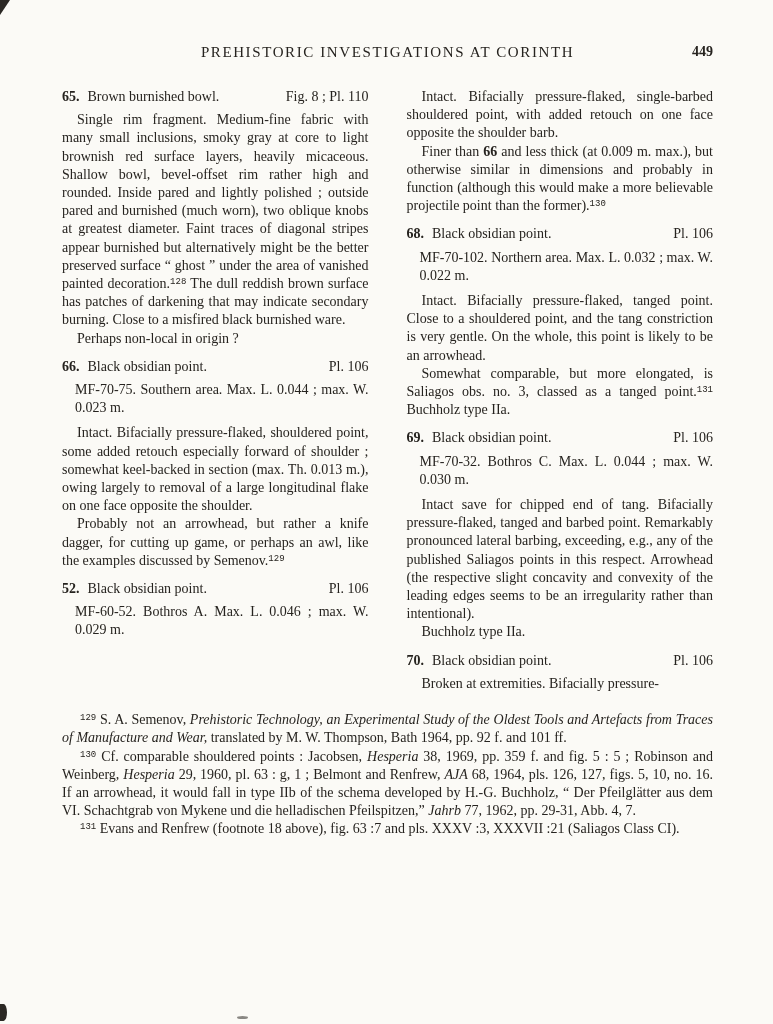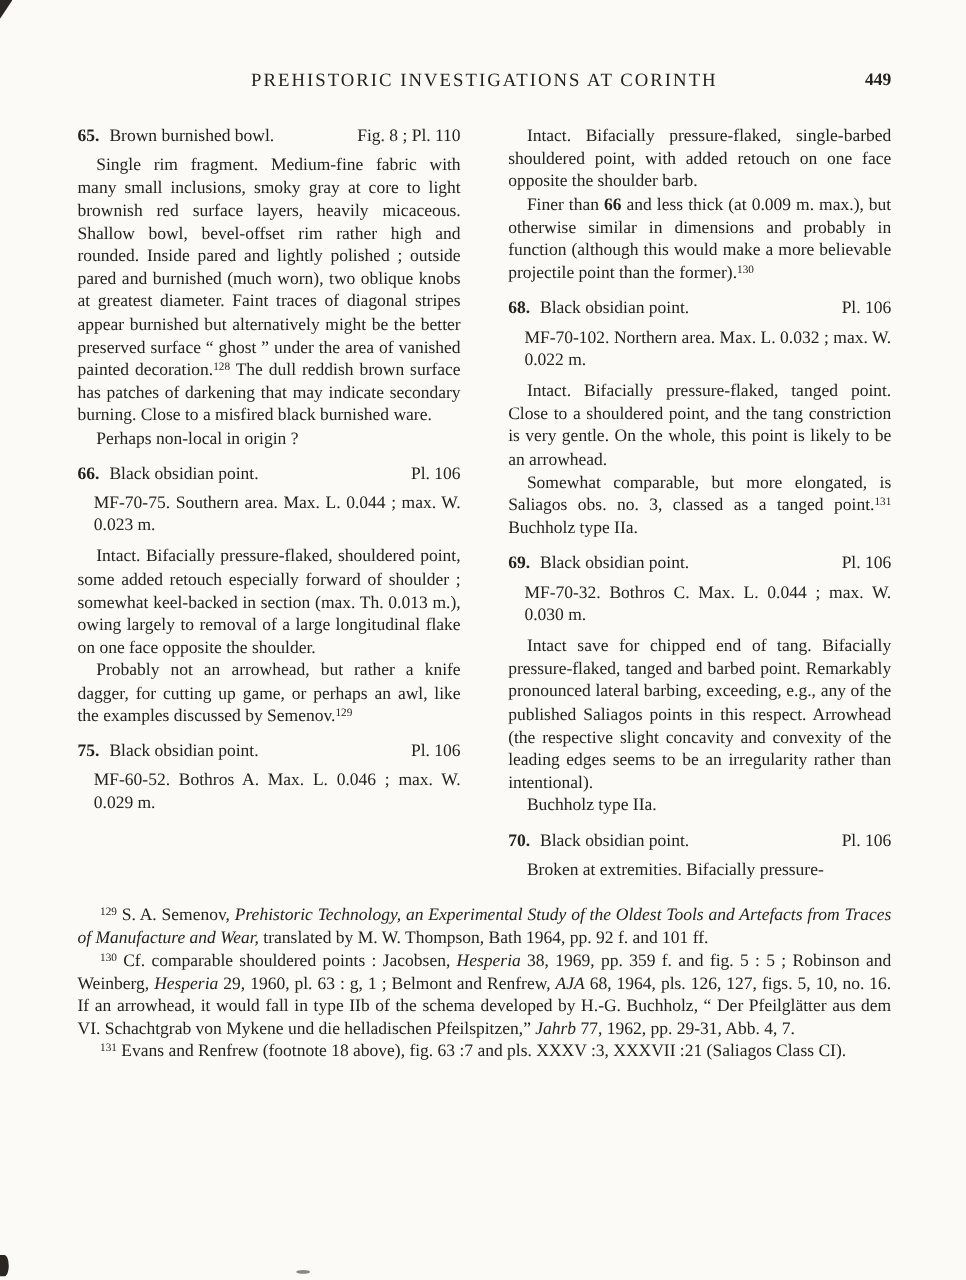--- a/index.html
+++ b/index.html
@@ -7,21 +7,21 @@
     width:773px;height:1024px;
     background:#fbfaf6;
     font-family:"Liberation Serif", serif;
     color:#26231f;
     overflow:hidden;
   }
   .page{
     position:relative;
     width:773px;height:1024px;
     box-sizing:border-box;
-    padding:57px 60px 0 62px;
+    padding:44px 60px 0 62px;
     overflow:hidden;
   }
   
   .page-header{position:relative;height:20px;margin-bottom:24px;}
   .running-title{
     text-align:center;
     font-size:15px;
     letter-spacing:1.6px;
     white-space:nowrap;
   }
@@ -40,21 +40,21 @@
     display:flex;align-items:baseline;
     margin:10px 0 5px;
     text-align:left;
   }
   .entry-heading:first-child{margin-top:0;}
   .entry-number{font-weight:bold;margin-right:8px;}
   .entry-ref{margin-left:auto;padding-left:8px;white-space:nowrap;}
   p{margin:0;}
   p.catalog{margin:0 0 7px 13px;}
   p.para{text-indent:15px;}
-  sup{font-size:9px;line-height:0;position:relative;top:-4px;vertical-align:baseline;}
+  sup{font-size:9px;line-height:0;position:relative;top:-4px;vertical-align:baseline;font-family:Liberation Mono, monospace;}
   
   .footnotes{
     margin-top:18px;
     font-size:14px;line-height:18.2px;
     text-align:justify;
   }
   p.footnote{text-indent:18px;margin:0;}
   
   .artifact{position:absolute;background:#2b2824;}
   .artifact-top-left{top:0;left:0;width:10px;height:15px;clip-path:polygon(0 0,100% 0,0 100%);}
@@ -86,21 +86,21 @@
         <p class="para">Perhaps non-local in origin ?</p>
         <div class="entry-heading">
           <span class="entry-number">66.</span>
           <span class="entry-title">Black obsidian point.</span>
           <span class="entry-ref">Pl. 106</span>
         </div>
         <p class="catalog">MF-70-75. Southern area. Max. L. 0.044 ; max. W. 0.023 m.</p>
         <p class="para">Intact. Bifacially pressure-flaked, shouldered point, some added retouch especially forward of shoulder ; somewhat keel-backed in section (max. Th. 0.013 m.), owing largely to removal of a large longitudinal flake on one face opposite the shoulder.</p>
         <p class="para">Probably not an arrowhead, but rather a knife dagger, for cutting up game, or perhaps an awl, like the examples discussed by Semenov.<sup>129</sup></p>
         <div class="entry-heading">
-          <span class="entry-number">75.</span>
+          <span class="entry-number">52.</span>
           <span class="entry-title">Black obsidian point.</span>
           <span class="entry-ref">Pl. 106</span>
         </div>
         <p class="catalog">MF-60-52. Bothros A. Max. L. 0.046 ; max. W. 0.029 m.</p>
       </section>
     <section class="column" id="col-right">
         <p class="para">Intact. Bifacially pressure-flaked, single-barbed shouldered point, with added retouch on one face opposite the shoulder barb.</p>
         <p class="para">Finer than <b>66</b> and less thick (at 0.009 m. max.), but otherwise similar in dimensions and probably in function (although this would make a more believable projectile point than the former).<sup>130</sup></p>
         <div class="entry-heading">
           <span class="entry-number">68.</span>

